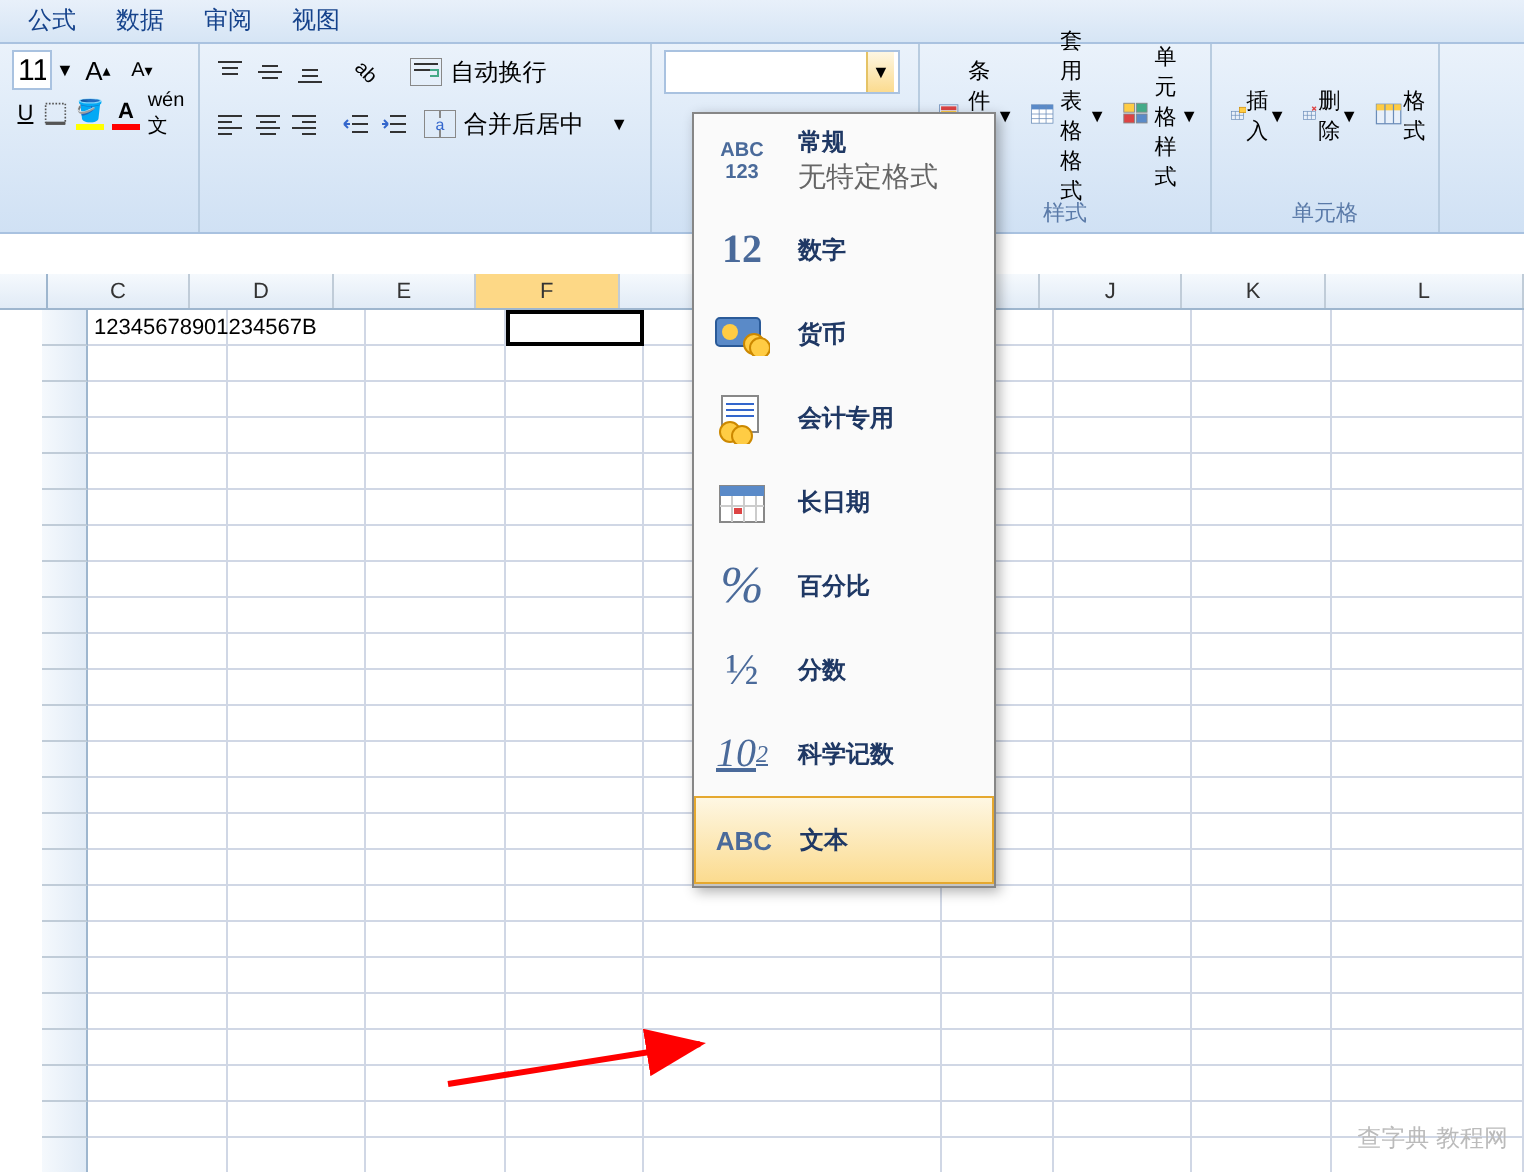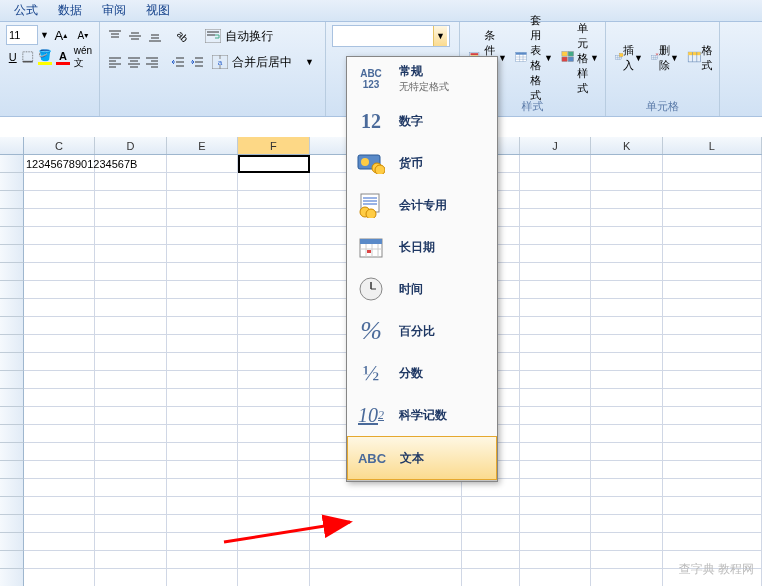--- a/index.html
+++ b/index.html
@@ -8,21 +8,21 @@
     .menu-bar { height: 22px; background: linear-gradient(#e8f0fa, #d6e5f5); border-bottom: 1px solid #a9c2e0; display: flex; align-items: center; padding-left: 4px; }
     .menu-item { padding: 2px 10px; color: #15428b; cursor: pointer; }
     
     .ribbon { height: 95px; background: linear-gradient(#eaf2fb, #d0e1f4); border-bottom: 1px solid #a9c2e0; display: flex; }
     .ribbon-group { border-right: 1px solid #b8cce0; padding: 3px 6px; display: flex; flex-direction: column; position: relative; }
     .ribbon-group-label { position: absolute; bottom: 2px; left: 0; right: 0; text-align: center; color: #5a7aa8; font-size: 11px; }
     .ribbon-content { display: flex; gap: 2px; flex: 1; }
     
     .font-group { width: 100px; }
     .font-row { display: flex; gap: 2px; margin-bottom: 2px; align-items: center; }
-    .font-size-box { width: 32px; height: 20px; border: 1px solid #a9c2e0; background: #fff; padding: 0 2px; font-size: 11px; }
+    .font-size-box { width: 20px; height: 20px; border: 1px solid #a9c2e0; background: #fff; padding: 0 2px; font-size: 15px; }
     .font-btn { width: 20px; height: 20px; border: 1px solid transparent; display: flex; align-items: center; justify-content: center; cursor: pointer; font-size: 11px; }
     .font-btn-a-inc { font-size: 13px; }
     .font-btn-a-dec { font-size: 10px; }
     .font-btn sup { font-size: 8px; }
     .color-btn { width: 24px; height: 20px; border: 1px solid transparent; display: flex; flex-direction: column; align-items: center; justify-content: center; cursor: pointer; }
     .color-underline { width: 14px; height: 3px; }
     
     .align-group { width: 226px; }
     .align-row { display: flex; gap: 1px; margin-bottom: 2px; align-items: center; }
     .align-btn { width: 22px; height: 22px; border: 1px solid transparent; display: flex; align-items: center; justify-content: center; cursor: pointer; }
@@ -39,34 +39,34 @@
     
     .cells-group { width: 114px; }
     .cell-btn { width: 34px; height: 66px; display: flex; flex-direction: row; align-items: center; cursor: pointer; padding: 2px; border: 1px solid transparent; font-size: 11px; }
     .cell-btn svg { width: 24px; height: 20px; margin-bottom: 2px; }
     
     .col-headers { height: 18px; background: linear-gradient(#f5f9fd, #e1ebf6); border-bottom: 1px solid #9eb6ce; display: flex; margin-top: 20px; }
     .row-header-corner { width: 24px; border-right: 1px solid #9eb6ce; background: linear-gradient(#f5f9fd, #e1ebf6); }
     .col-header { width: 72px; border-right: 1px solid #c0ccd8; text-align: center; font-size: 11px; line-height: 18px; color: #333; }
     .col-header.selected { background: #fdd886; }
     
-    .grid-area { position: relative; }
+    .grid-area { position: relative; padding-left: 21px; }
     .grid-row { display: flex; height: 18px; }
     .row-header { width: 24px; border-right: 1px solid #9eb6ce; border-bottom: 1px solid #c0ccd8; background: linear-gradient(90deg, #f5f9fd, #e1ebf6); text-align: center; font-size: 11px; line-height: 18px; }
     .cell { width: 72px; border-right: 1px solid #d0d7e5; border-bottom: 1px solid #d0d7e5; font-size: 11px; padding: 0 2px; line-height: 18px; overflow: visible; white-space: nowrap; }
     .cell.active { border: 2px solid #000; width: 72px; height: 18px; position: relative; }
     .cell-overflow { position: absolute; left: 26px; top: 0; font-size: 11px; line-height: 18px; z-index: 1; }
     
     .number-dropdown { position: absolute; top: 56px; left: 346px; width: 152px; background: #fafafa; border: 1px solid #868686; box-shadow: 2px 2px 6px rgba(0,0,0,0.3); z-index: 100; }
     .dd-item { display: flex; align-items: center; padding: 6px 8px; cursor: pointer; min-height: 42px; gap: 12px; }
     .dd-item.highlighted { background: linear-gradient(#fef7e3, #fbdb8f); border: 1px solid #e5a82f; }
     .dd-icon { width: 32px; height: 30px; display: flex; align-items: center; justify-content: center; font-size: 20px; color: #4a6a9a; flex-shrink: 0; }
     .dd-text { display: flex; flex-direction: column; }
     .dd-label { font-size: 12px; font-weight: bold; color: #1f3864; }
-    .dd-sub { font-size: 10px; color: #666; }
+    .dd-sub { font-size: 14px; color: #666; }
     .dd-sep { border-top: 1px solid #c5c5c5; }
     .dd-more { padding: 6px 32px; font-size: 12px; cursor: pointer; color: #1f3864; }
     
     .red-arrow { position: absolute; top: 498px; left: 222px; z-index: 101; }
     
     .watermark { position: absolute; bottom: 8px; right: 8px; font-size: 12px; color: #bbb; z-index: 50; }
   </style>
 </head>
 <body>
 
@@ -651,32 +651,20 @@
           <line x1="20" y1="9" x2="20" y2="22" stroke="#ccc"></line>
           <line x1="2" y1="14" x2="24" y2="14" stroke="#ccc"></line>
           <rect x="9" y="15" width="4" height="3" fill="#d44"></rect>
         </svg>
       </div>
     <div class="dd-text">
         <span class="dd-label">长日期</span>
       </div>
   </div>
   <div class="dd-item">
-    <div class="dd-icon">
-        <svg width="26" height="26" viewBox="0 0 26 26">
-          <circle cx="13" cy="13" r="11" fill="#f0f0f0" stroke="#888"></circle>
-          <line x1="13" y1="13" x2="13" y2="6" stroke="#333" stroke-width="1.5"></line>
-          <line x1="13" y1="13" x2="18" y2="13" stroke="#333"></line>
-        </svg>
-      </div>
-    <div class="dd-text">
-        <span class="dd-label">时间</span>
-      </div>
-  </div>
-  <div class="dd-item">
     <div class="dd-icon" style="font-family:serif;font-style:italic;font-size:26px;">%</div>
     <div class="dd-text">
         <span class="dd-label">百分比</span>
       </div>
   </div>
   <div class="dd-item">
     <div class="dd-icon" style="font-family:serif;font-size:22px;">½</div>
     <div class="dd-text">
         <span class="dd-label">分数</span>
       </div>

